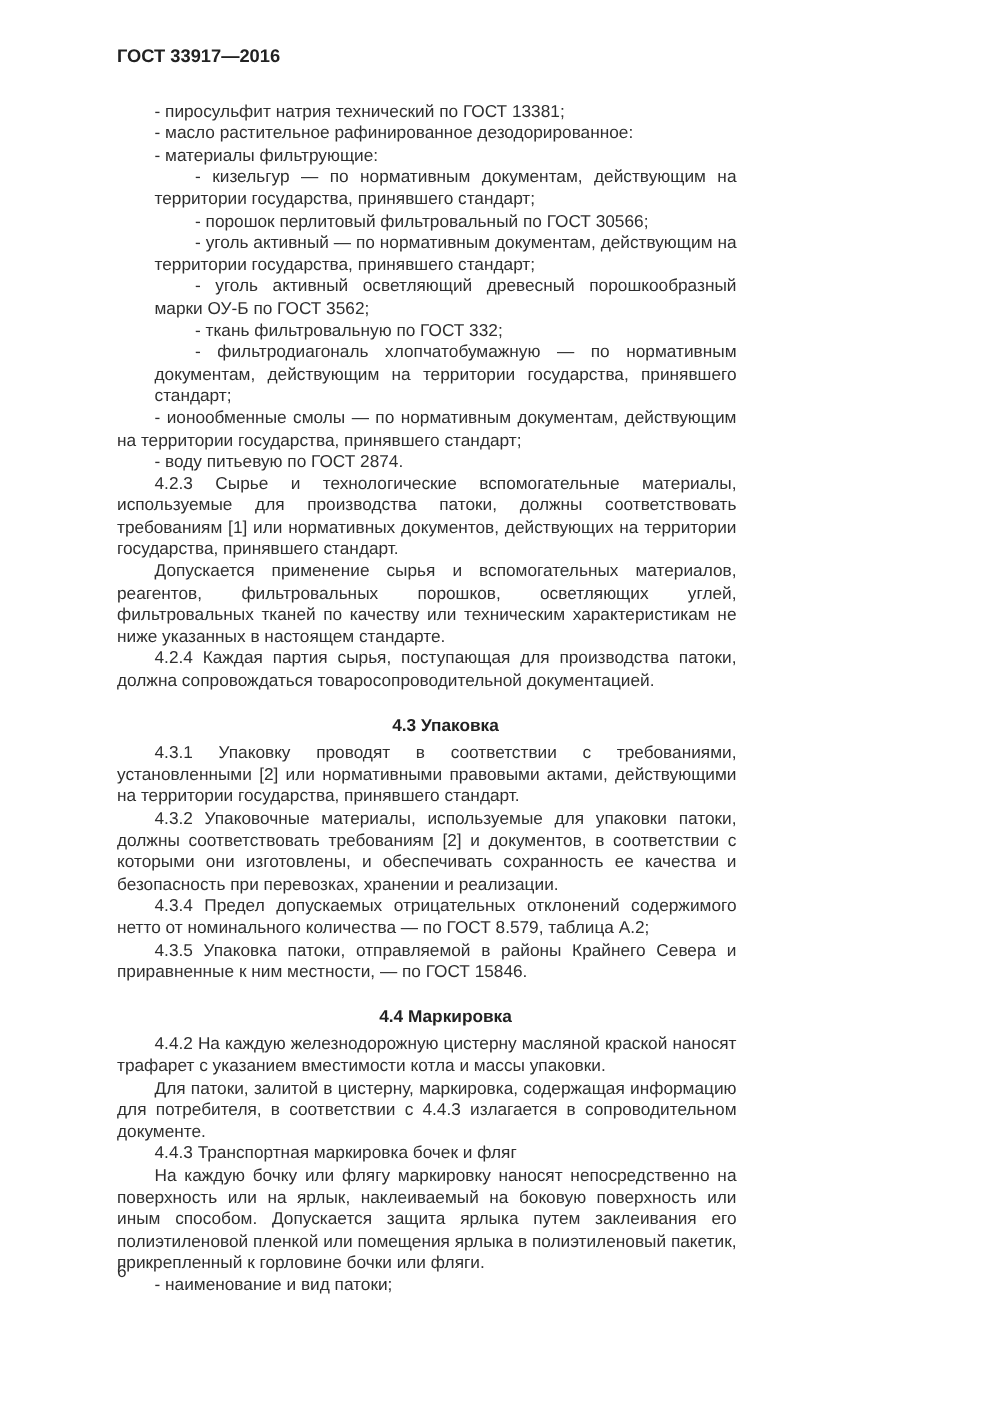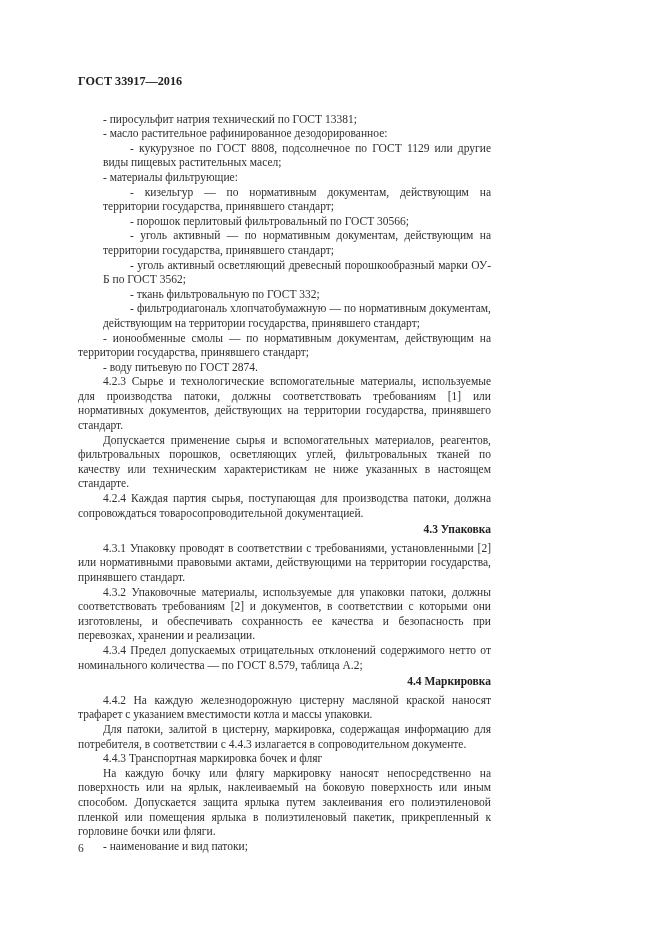--- a/index.html
+++ b/index.html
@@ -6,22 +6,22 @@
     margin: 0;
     padding: 0;
     background: #ffffff;
   }
   .page {
     position: relative;
     width: 552px;
     height: 935px;
     background: #ffffff;
     box-sizing: border-box;
-    padding: 74px 61px 0 78px;
-    font-family: Liberation Serif, serif;
+    padding: 30px 61px 0 78px;
+    font-family: Liberation Sans, sans-serif;
     font-size: 11.5px;
     line-height: 14.6px;
     color: #2f2f2f;
     overflow: hidden;
   }
   .doc-header {
     font-weight: bold;
     font-size: 12.2px;
     color: #222222;
     margin: 0 0 23px 0;
@@ -35,59 +35,59 @@
   .doc-body p.para,
   .doc-body p.item {
     text-indent: 25px;
   }
   .doc-body p.subitem {
     margin-left: 25px;
     text-indent: 27px;
   }
   .doc-body p.heading {
     font-weight: bold;
-    text-align: right;
+    text-align: center;
     text-indent: 25px;
-    margin: 2px 0 4px 0;
+    margin: 15px 0 4px 0;
     color: #222222;
   }
   .page-number {
     position: absolute;
     left: 78px;
     top: 841px;
     font-size: 11.5px;
     color: #2f2f2f;
   }
 </style>
 </head>
 <body>
 
 <div class="page">
   <div class="doc-header">ГОСТ 33917—2016</div>
 
   <div class="doc-body">
       <p class="item">- пиросульфит натрия технический по ГОСТ 13381;</p>
       <p class="item">- масло растительное рафинированное дезодорированное:</p>
-      <p class="subitem">- кукурузное по ГОСТ 8808, подсолнечное по ГОСТ 1129 или другие виды пищевых растительных масел;</p>
       <p class="item">- материалы фильтрующие:</p>
       <p class="subitem">- кизельгур — по нормативным документам, действующим на территории государства, принявшего стандарт;</p>
       <p class="subitem">- порошок перлитовый фильтровальный по ГОСТ 30566;</p>
       <p class="subitem">- уголь активный — по нормативным документам, действующим на территории государства, принявшего стандарт;</p>
       <p class="subitem">- уголь активный осветляющий древесный порошкообразный марки ОУ-Б по ГОСТ 3562;</p>
       <p class="subitem">- ткань фильтровальную по ГОСТ 332;</p>
       <p class="subitem">- фильтродиагональ хлопчатобумажную — по нормативным документам, действующим на территории государства, принявшего стандарт;</p>
       <p class="item">- ионообменные смолы — по нормативным документам, действующим на территории государства, принявшего стандарт;</p>
       <p class="item">- воду питьевую по ГОСТ 2874.</p>
       <p class="para">4.2.3 Сырье и технологические вспомогательные материалы, используемые для производства патоки, должны соответствовать требованиям [1] или нормативных документов, действующих на территории государства, принявшего стандарт.</p>
       <p class="para">Допускается применение сырья и вспомогательных материалов, реагентов, фильтровальных порошков, осветляющих углей, фильтровальных тканей по качеству или техническим характеристикам не ниже указанных в настоящем стандарте.</p>
       <p class="para">4.2.4 Каждая партия сырья, поступающая для производства патоки, должна сопровождаться товаросопроводительной документацией.</p>
       <p class="heading">4.3 Упаковка</p>
       <p class="para">4.3.1 Упаковку проводят в соответствии с требованиями, установленными [2] или нормативными правовыми актами, действующими на территории государства, принявшего стандарт.</p>
       <p class="para">4.3.2 Упаковочные материалы, используемые для упаковки патоки, должны соответствовать требованиям [2] и документов, в соответствии с которыми они изготовлены, и обеспечивать сохранность ее качества и безопасность при перевозках, хранении и реализации.</p>
       <p class="para">4.3.4 Предел допускаемых отрицательных отклонений содержимого нетто от номинального количества — по ГОСТ 8.579, таблица А.2;</p>
+      <p class="para">4.3.5 Упаковка патоки, отправляемой в районы Крайнего Севера и приравненные к ним местности, — по ГОСТ 15846.</p>
       <p class="heading">4.4 Маркировка</p>
       <p class="para">4.4.2 На каждую железнодорожную цистерну масляной краской наносят трафарет с указанием вместимости котла и массы упаковки.</p>
       <p class="para">Для патоки, залитой в цистерну, маркировка, содержащая информацию для потребителя, в соответствии с 4.4.3 излагается в сопроводительном документе.</p>
       <p class="para">4.4.3 Транспортная маркировка бочек и фляг</p>
       <p class="para">На каждую бочку или флягу маркировку наносят непосредственно на поверхность или на ярлык, наклеиваемый на боковую поверхность или иным способом. Допускается защита ярлыка путем заклеивания его полиэтиленовой пленкой или помещения ярлыка в полиэтиленовый пакетик, прикрепленный к горловине бочки или фляги.</p>
       <p class="item">- наименование и вид патоки;</p>
     </div>
 
   <div class="page-number">6</div>
 </div>

